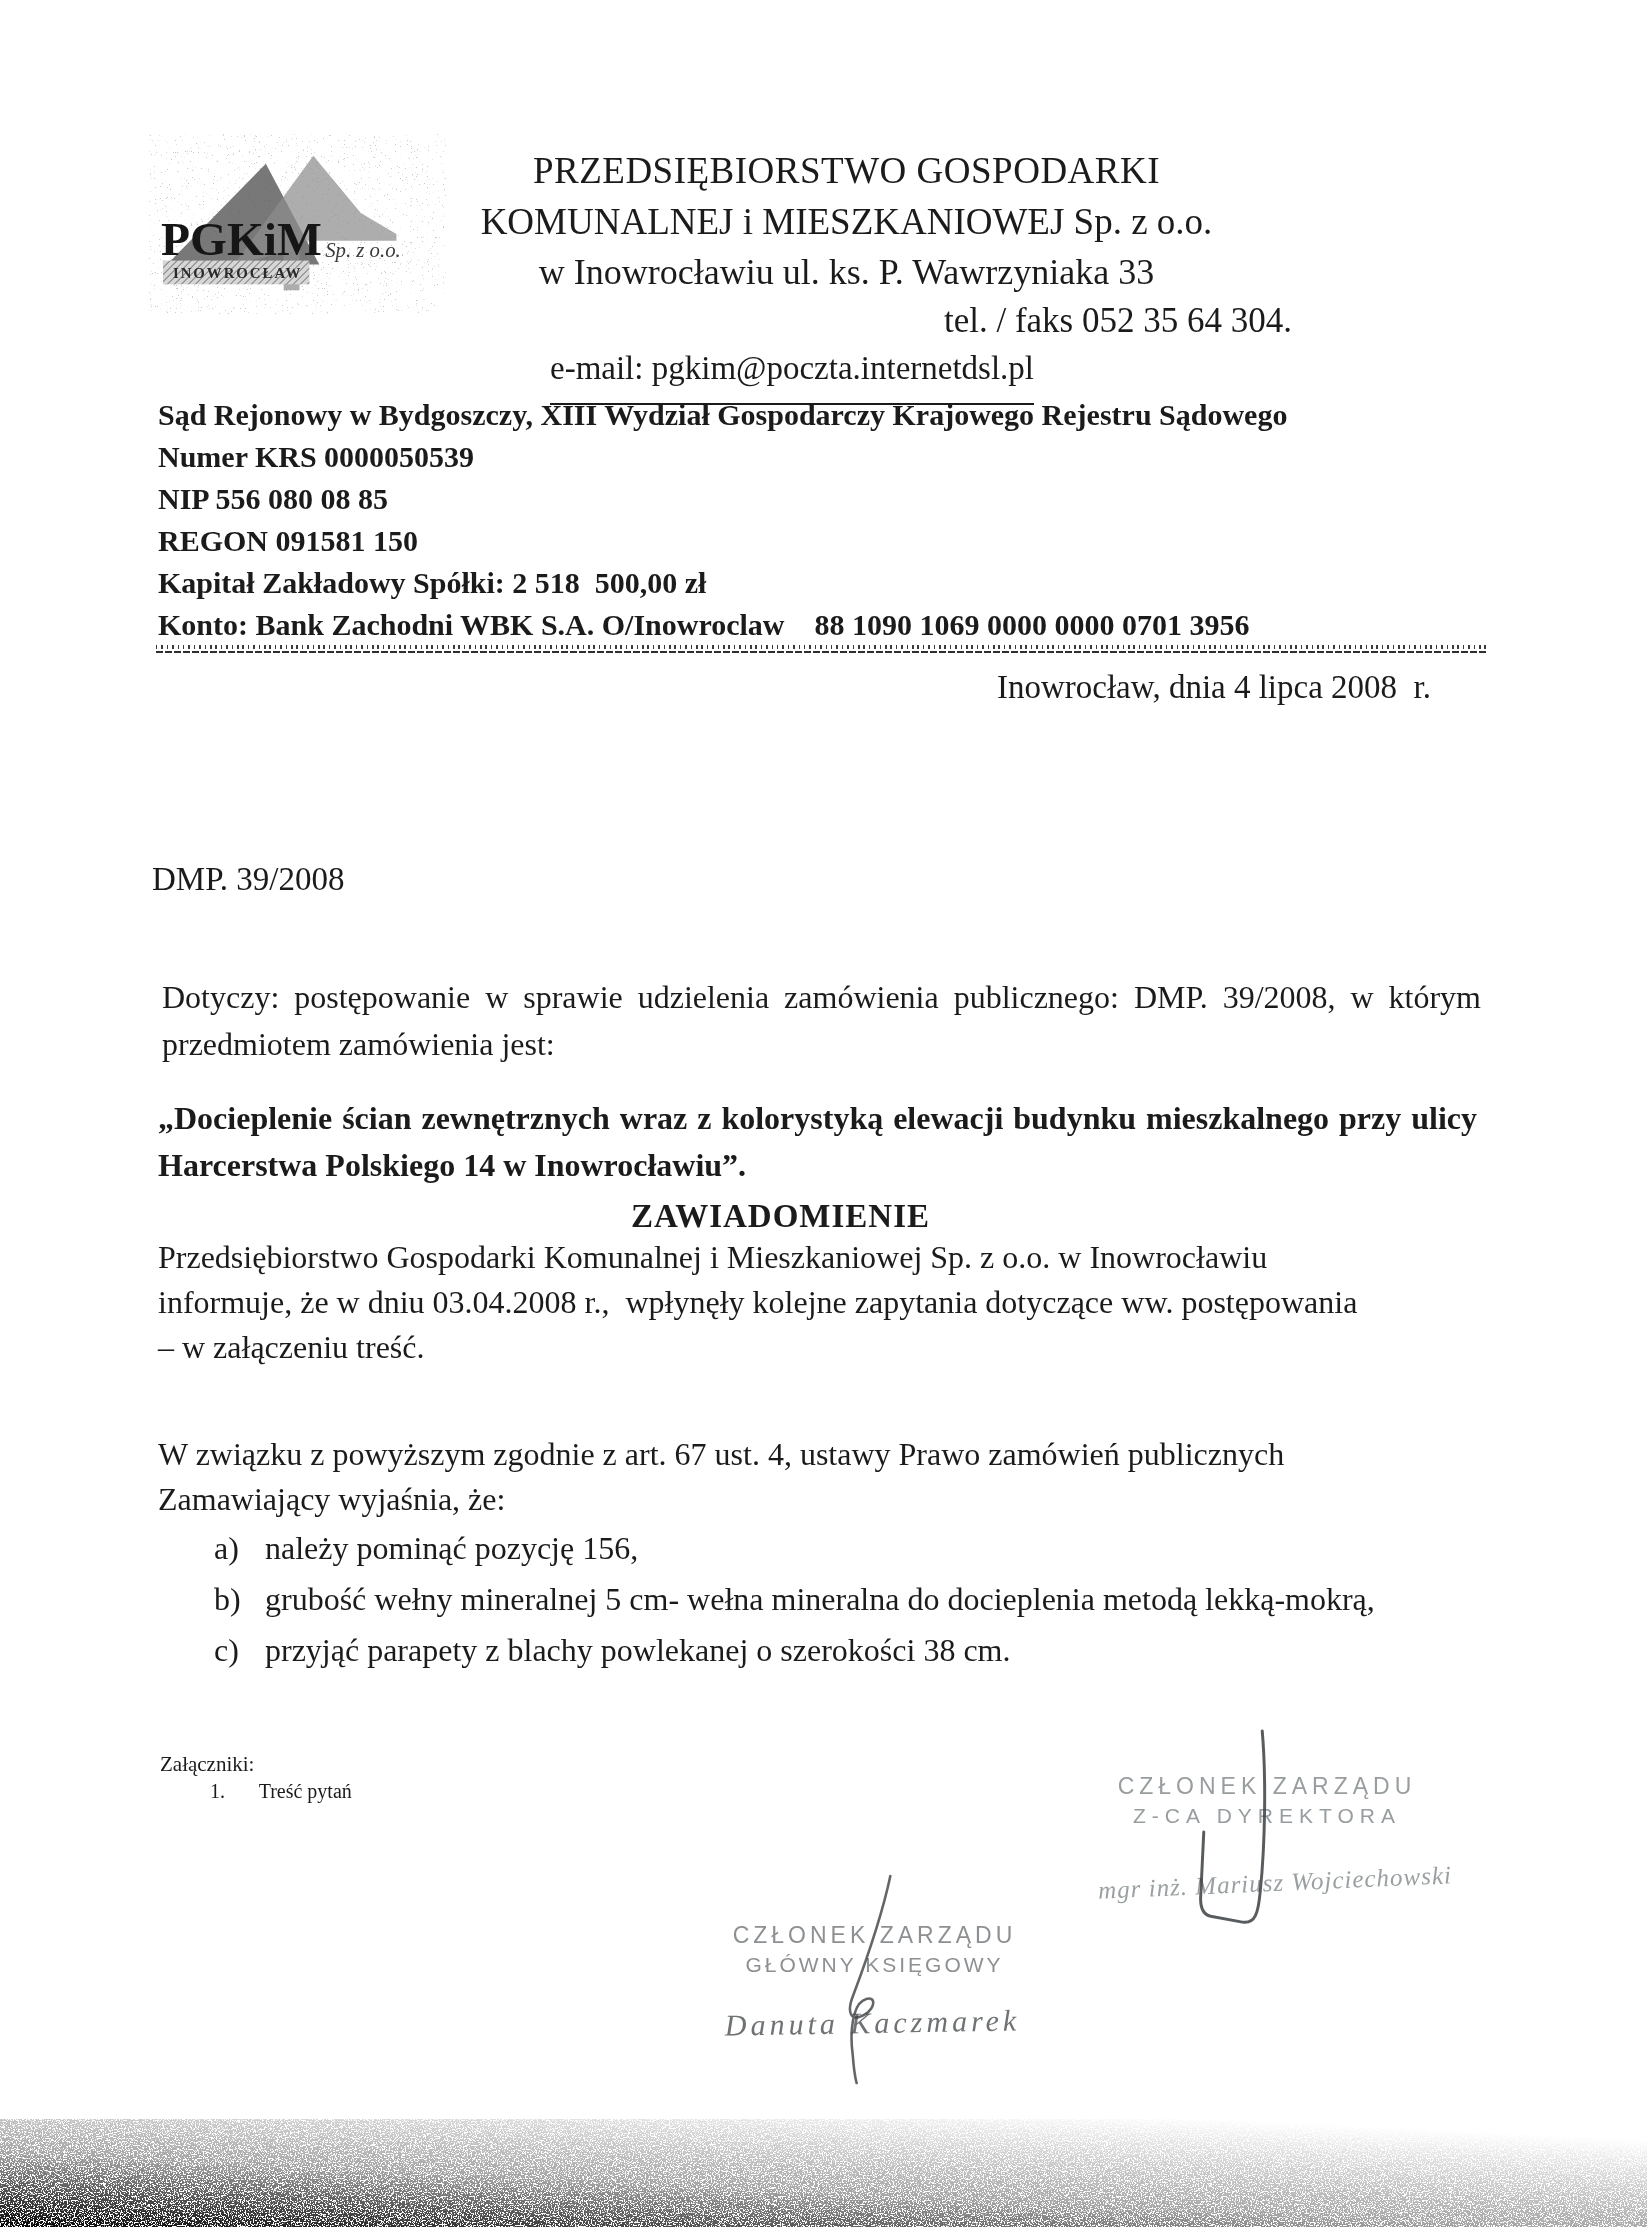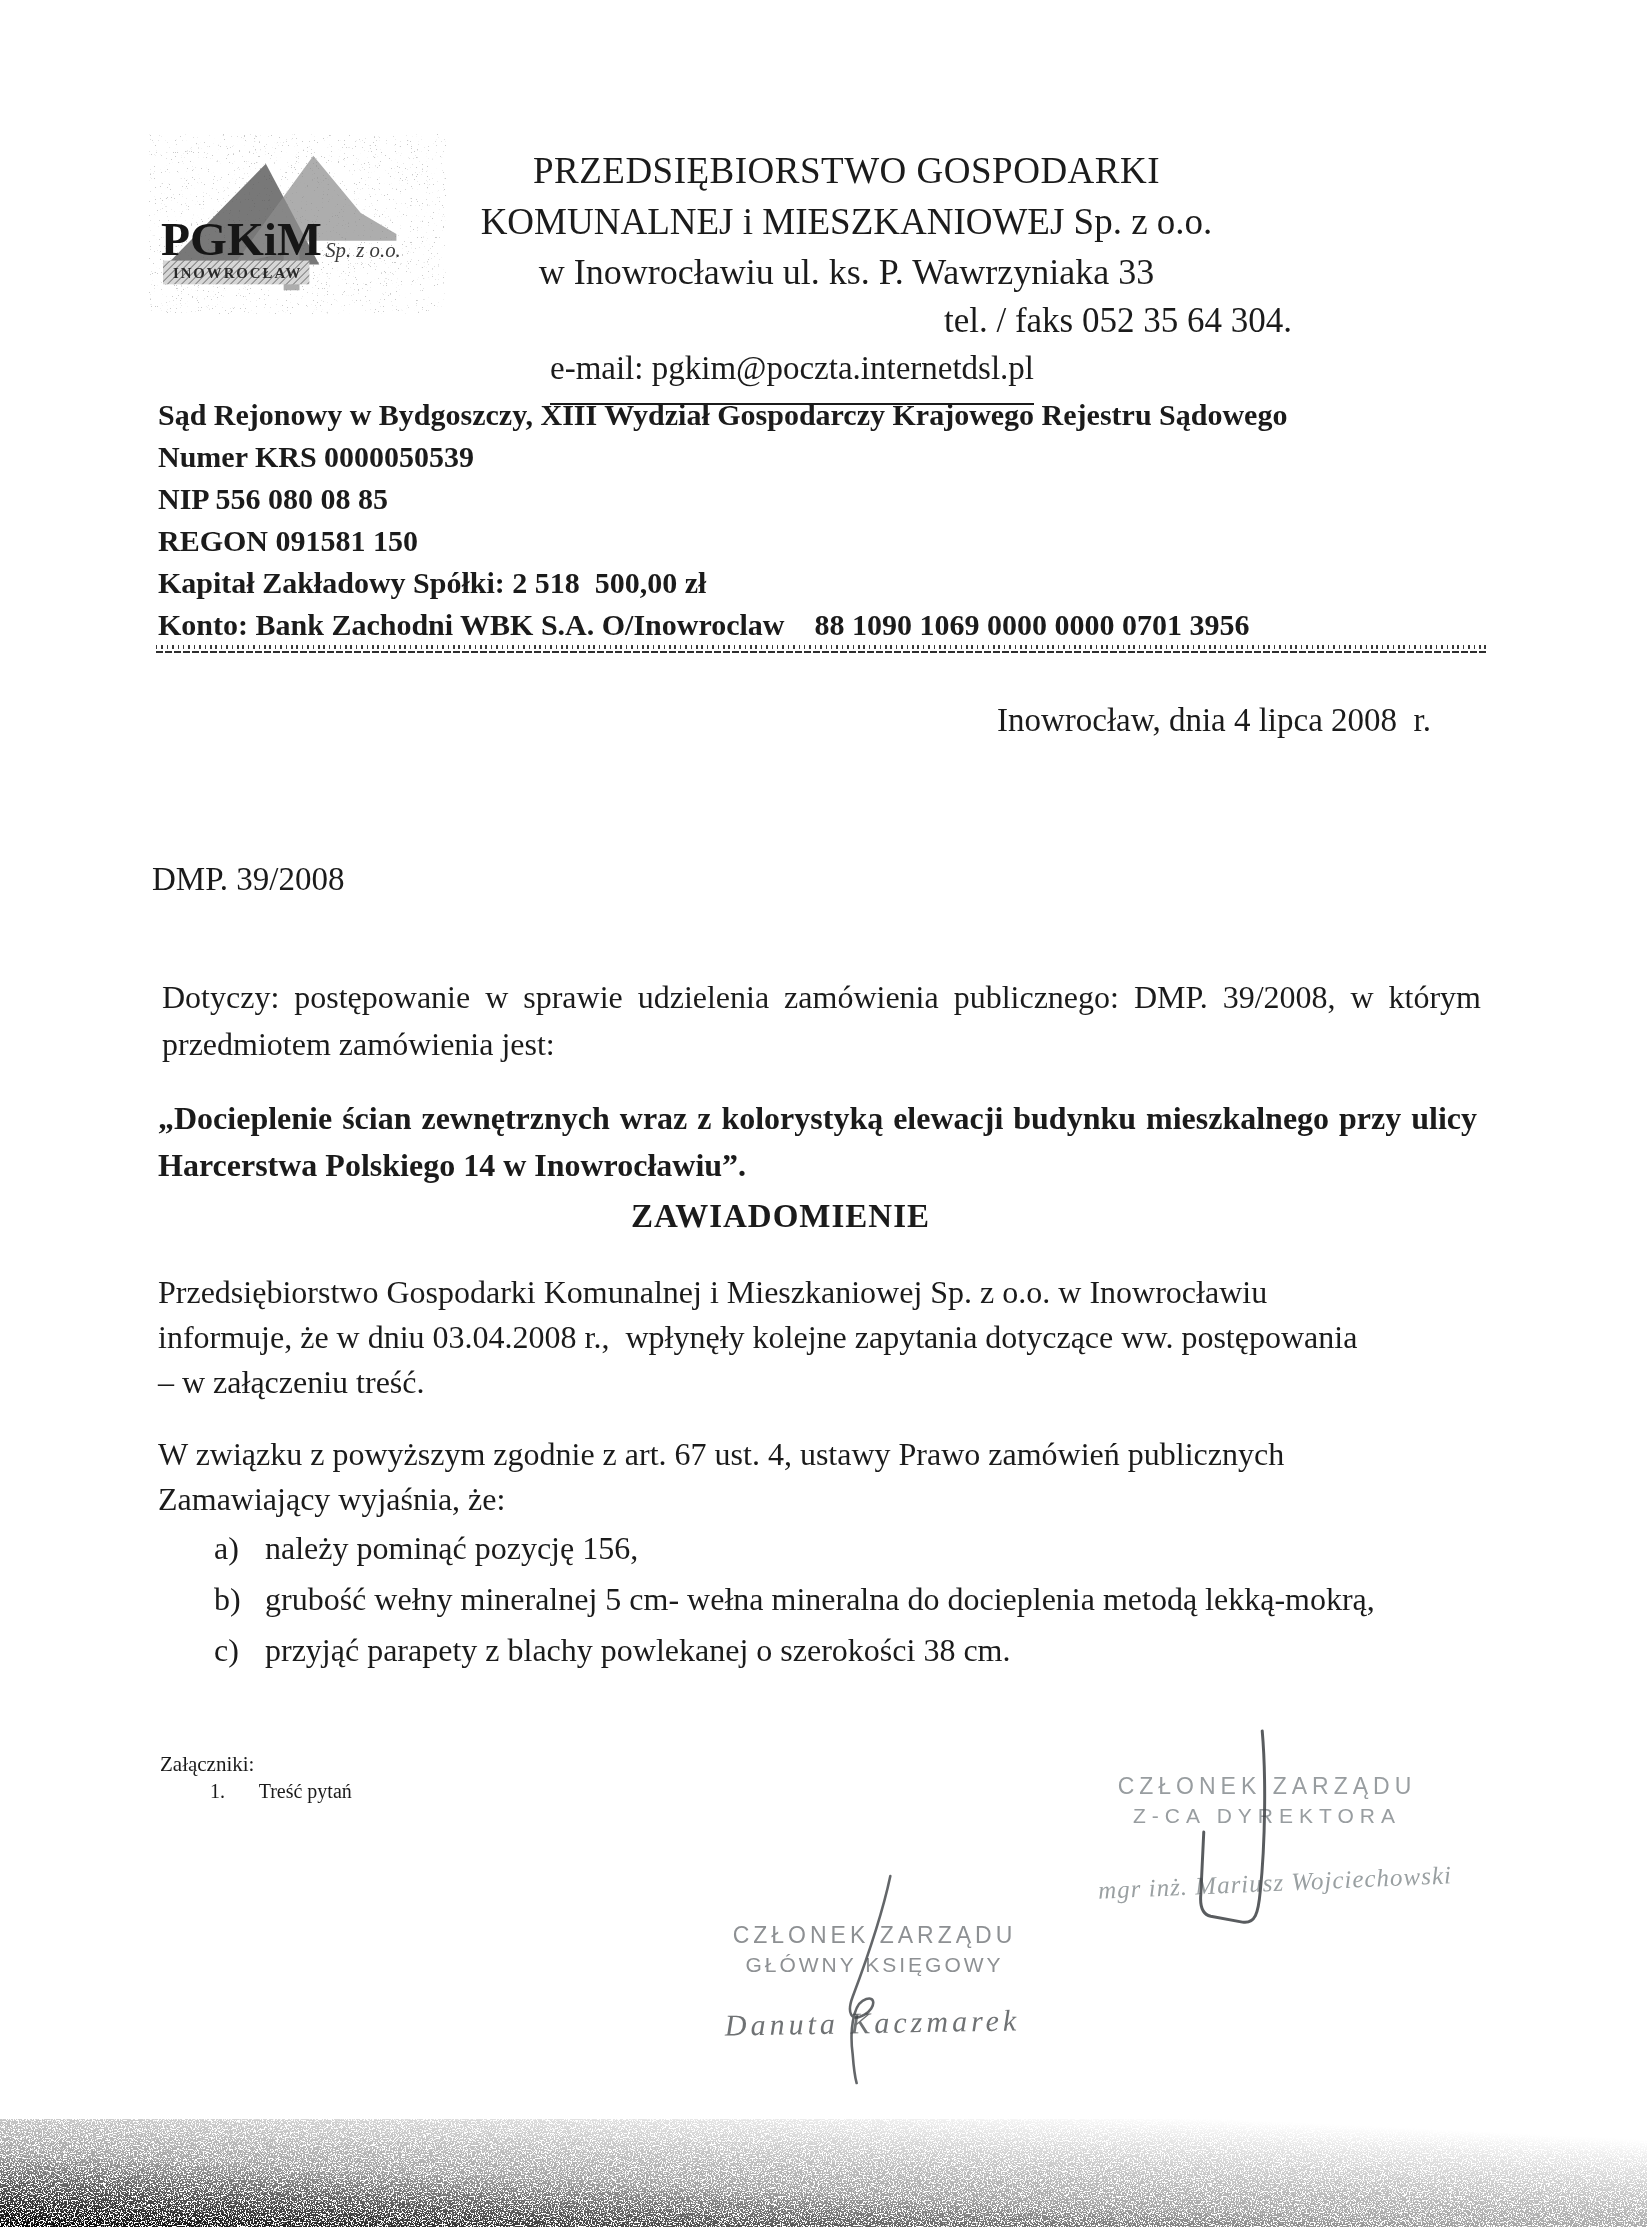--- a/index.html
+++ b/index.html
@@ -17,27 +17,27 @@
   .lh-phone { font-size:35px; line-height:48px; text-align:right; padding-left:149px; }
   .lh-email { font-size:33px; line-height:46px; text-align:left; padding-left:149px; }
   .lh-email span { border-bottom:2px solid #1b1b1b; padding-bottom:17px; }
   
   .registry { position:absolute; left:158px; top:394px; width:1332px; font-weight:bold; }
   .registry div { font-size:30px; line-height:42px; white-space:nowrap; }
   
   .separator { position:absolute; left:156px; top:645px; width:1332px; }
   .sep-ticks { height:4px; background:repeating-linear-gradient(90deg,#3a3a3a 0 1.5px,transparent 1.5px 5.4px); }
   .sep-line  { margin-top:2px; height:2px; background:repeating-linear-gradient(90deg,#2e2e2e 0 7px,transparent 7px 9px); }
-  .dateline { position:absolute; left:936px; top:669px; width:495px; text-align:right; font-size:33px;margin-top:33px; }
+  .dateline { position:absolute; left:936px; top:669px; width:495px; text-align:right; font-size:33px; }
   .reference { position:absolute; left:152px; top:861px; font-size:33px; }
   
   .regarding { position:absolute; left:162px; top:974px; width:1319px; font-size:32px; line-height:47px; text-align:justify; }
   .subject   { position:absolute; left:158px; top:1095px; width:1319px; font-size:32px; line-height:47px; text-align:justify; font-weight:bold; }
   .heading   { position:absolute; left:158px; top:1198px; width:1245px; text-align:center; font-size:33px; font-weight:bold; letter-spacing:1px; }
-  .para1 { position:absolute; left:158px; top:1270px; width:1218px; font-size:32px; line-height:45px; }
+  .para1 { position:absolute; left:158px; top:1235px; width:1218px; font-size:32px; line-height:45px; }
   .para2 { position:absolute; left:158px; top:1432px; width:1228px; font-size:32px; line-height:45px; }
   .qa-list { position:absolute; left:214px; top:1523px; width:1277px; }
   .qa-item { display:flex; font-size:32px; line-height:51px; }
   .qa-marker { width:51px; flex:0 0 51px; }
   .closing { position:absolute; left:158px; top:1681px; width:1247px; text-align:center; font-size:32px; }
   
   .att-label { position:absolute; left:160px; top:1752px; font-size:21px; }
   .att-item  { position:absolute; left:210px; top:1780px; font-size:20px; }
   .att-item .att-num { display:inline-block; width:44px; }
   

